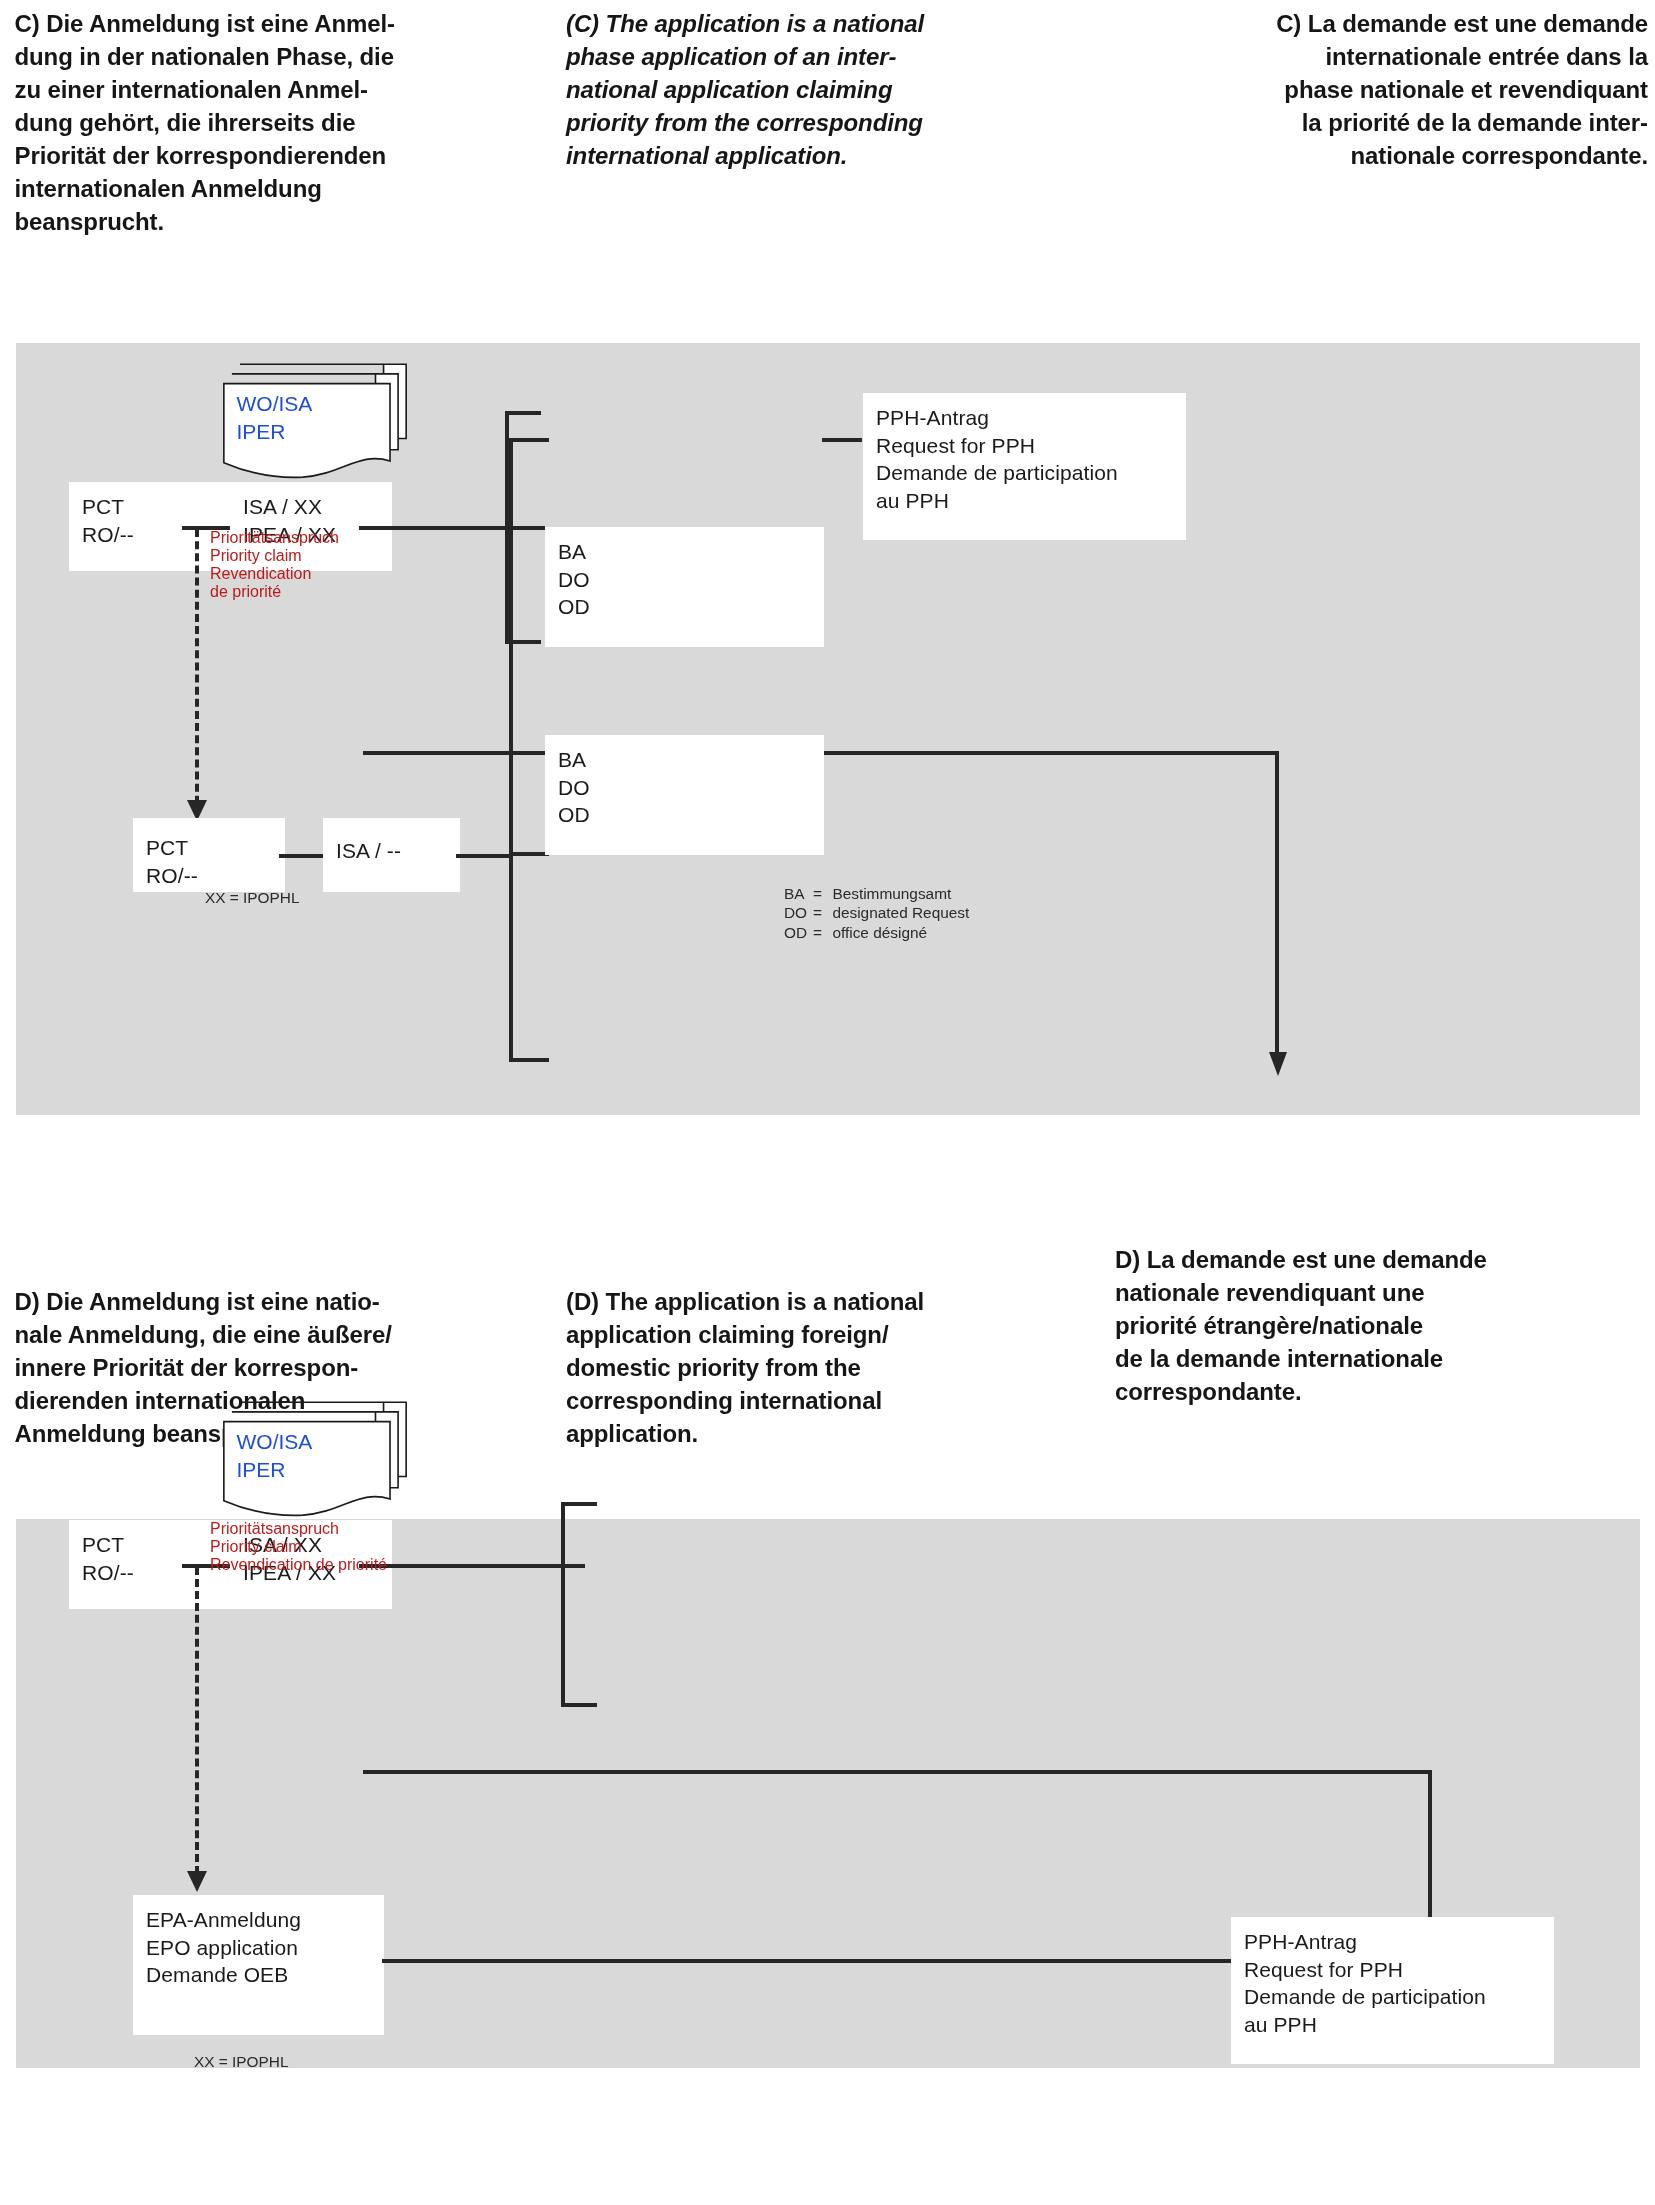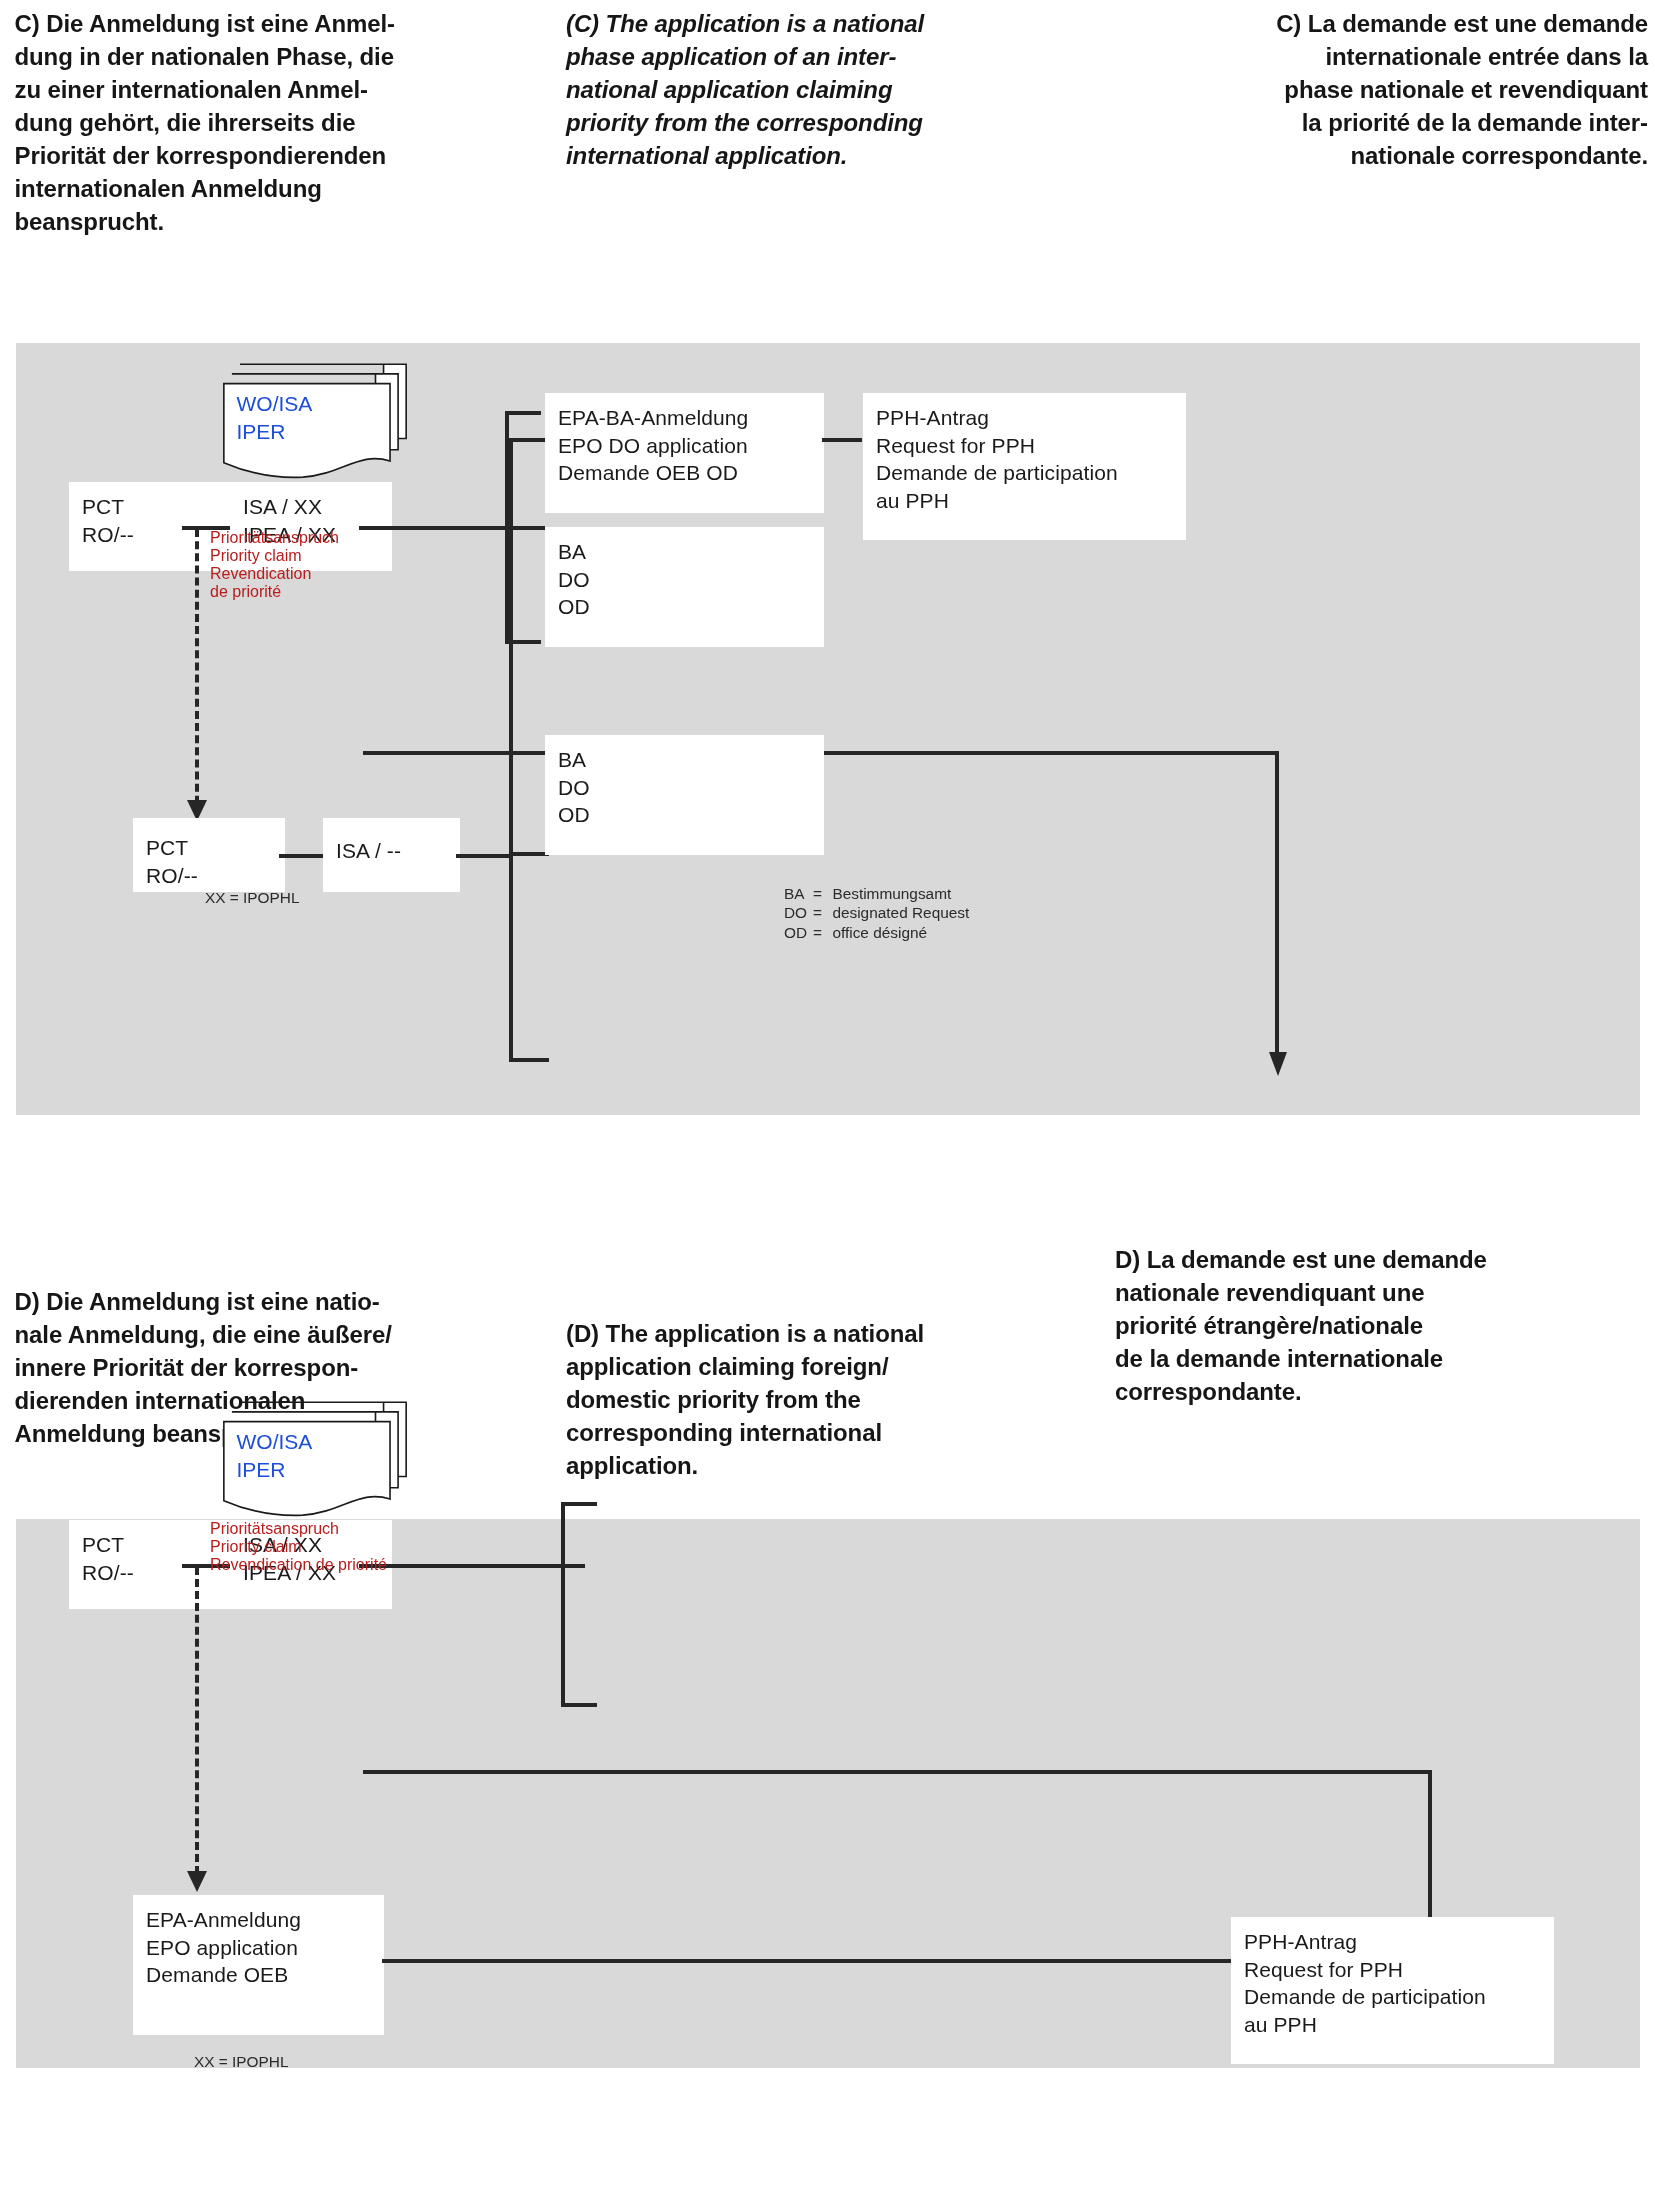--- a/index.html
+++ b/index.html
@@ -182,23 +182,20 @@
   <div class="ln ln-v" style="left:493px;top:96px;height:0;"></div>
 
   <div class="ln ln-v" style="left:493px;top:96px;height:0;"></div>
 
   <div class="ln ln-v" style="left:493px;top:95px;height:416px;"></div>
   <div class="ln ln-h" style="left:493px;top:95px;width:40px;"></div>
   <div class="ln ln-h" style="left:493px;top:509px;width:40px;"></div>
   <div class="ln ln-v" style="left:493px;top:509px;height:208px;"></div>
   <div class="ln ln-h" style="left:493px;top:715px;width:40px;"></div>
 
-  <div class="box" style="left:529px;top:50px;width:279px;height:120px;">EPA-BA-Anmeldung
-EPO DO application
-Demande OEB OD</div>
 
   <div class="ln ln-h" style="left:806px;top:95px;width:40px;"></div>
 
   <div class="box" style="left:847px;top:50px;width:323px;height:147px;">PPH-Antrag
 Request for PPH
 Demande de participation
 au PPH</div>
 
   <div class="box" style="left:529px;top:184px;width:279px;height:120px;">BA
 DO
@@ -239,21 +236,21 @@
   </div>
 
 </div>
 
 <div class="caption" style="left:14.5px;top:1285px;width:525px;">D) Die Anmeldung ist eine natio-
 nale Anmeldung, die eine äußere/
 innere Priorität der korrespon-
 dierenden internationalen
 Anmeldung beansprucht.</div>
 
-<div class="caption" style="left:566px;top:1285px;width:525px;margin-top:32px;">(D) The application is a national
+<div class="caption" style="left:566px;top:1285px;width:525px;">(D) The application is a national
 application claiming foreign/
 domestic priority from the
 corresponding international
 application.</div>
 
 <div class="caption" style="left:1115px;top:1243px;width:533px;">D) La demande est une demande
 nationale revendiquant une
 priorité étrangère/nationale
 de la demande internationale
 correspondante.</div>

